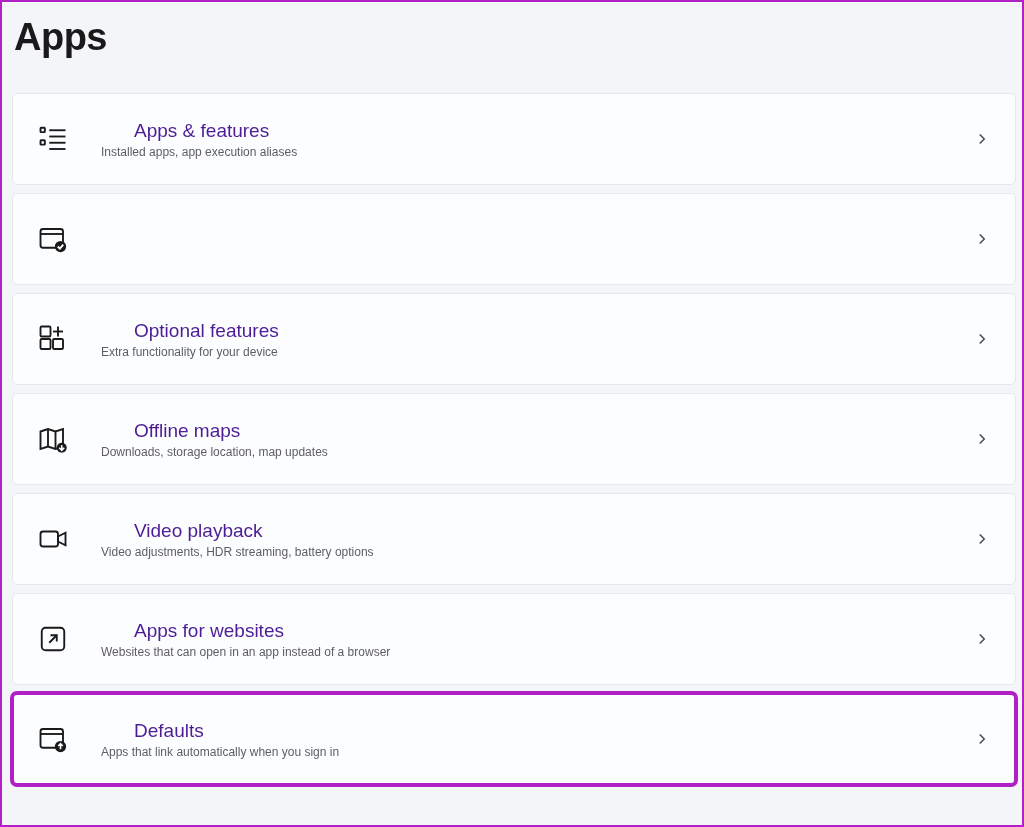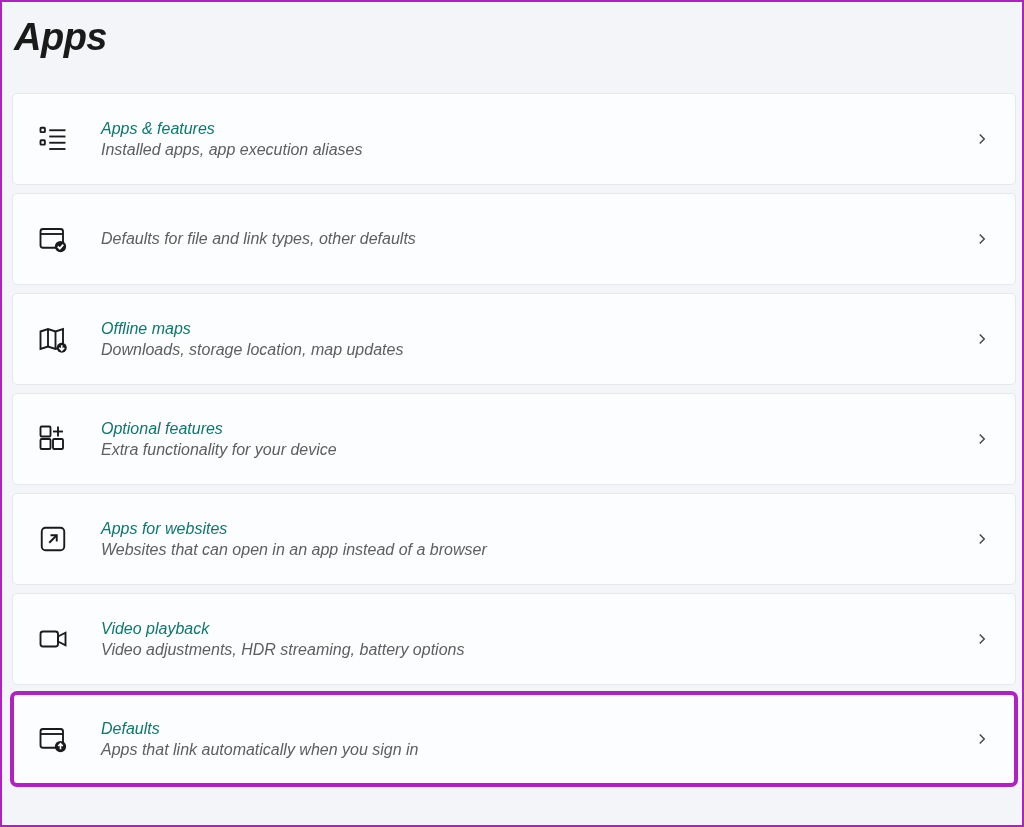--- a/index.html
+++ b/index.html
@@ -11,21 +11,20 @@
       font-family: "Segoe UI", -apple-system, BlinkMacSystemFont, sans-serif;
       background: #f3f5f9;
       width: 1024px;
       height: 827px;
       overflow: hidden;
       border: 2px solid #b020c5;
     }
     .page-container {
       padding: 14px 6px 10px 10px;
       height: 100%;
-      font-style: italic;
     }
     .page-title {
       font-size: 38px;
       font-weight: 600;
       color: #1a1a1a;
       margin-left: 2px;
       margin-bottom: 34px;
       letter-spacing: -0.5px;
     }
     .settings-list {
@@ -56,26 +55,27 @@
       justify-content: center;
       margin-right: 28px;
     }
     .item-text {
       flex-grow: 1;
       display: flex;
       flex-direction: column;
       gap: 3px;
     }
     .item-title {
-      font-size: 16px;
+      font-size: 19px;
       font-weight: 400;
-      color: #0f766e;
+      color: #4c1d95;
+      margin-left: 33px;
     }
     .item-subtitle {
-      font-size: 16px;
+      font-size: 12px;
       font-weight: 400;
       color: #5e5e60;
     }
     .chevron {
       flex-shrink: 0;
       width: 18px;
       height: 18px;
       color: #4a4a4a;
     }
     .icon-svg {
@@ -117,21 +117,39 @@
     <div class="settings-item">
       <div class="item-icon">
         <svg class="icon-svg" viewBox="0 0 24 24">
           <rect x="2" y="4" width="18" height="15" rx="2"></rect>
           <line x1="2" y1="8" x2="20" y2="8"></line>
           <circle cx="18" cy="18" r="4.5" fill="#1a1a1a" stroke="none"></circle>
           <polyline points="15.8 18 17.5 19.7 20.2 16.5" stroke="#fcfdff" stroke-width="1.5" fill="none"></polyline>
         </svg>
       </div>
       <div class="item-text">
-        <span class="item-subtitle">Defaults for file and link types, other defaults</span>
+      </div>
+      <svg class="chevron" viewBox="0 0 24 24" fill="none" stroke="currentColor" stroke-width="2">
+        <polyline points="9 18 15 12 9 6"></polyline>
+      </svg>
+    </div>
+
+    <div class="settings-item">
+      <div class="item-icon">
+        <svg class="icon-svg" viewBox="0 0 24 24">
+          <rect x="2" y="12" width="8" height="8" rx="1"></rect>
+          <rect x="12" y="12" width="8" height="8" rx="1"></rect>
+          <rect x="2" y="2" width="8" height="8" rx="1"></rect>
+          <line x1="16" y1="2" x2="16" y2="10"></line>
+          <line x1="12" y1="6" x2="20" y2="6"></line>
+        </svg>
+      </div>
+      <div class="item-text">
+        <span class="item-title">Optional features</span>
+        <span class="item-subtitle">Extra functionality for your device</span>
       </div>
       <svg class="chevron" viewBox="0 0 24 24" fill="none" stroke="currentColor" stroke-width="2">
         <polyline points="9 18 15 12 9 6"></polyline>
       </svg>
     </div>
 
     <div class="settings-item">
       <div class="item-icon">
         <svg class="icon-svg" viewBox="0 0 24 24">
           <path d="M2 6 L8 4 L14 6 L20 4 L20 18 L14 20 L8 18 L2 20 Z"></path>
@@ -146,63 +164,44 @@
         <span class="item-subtitle">Downloads, storage location, map updates</span>
       </div>
       <svg class="chevron" viewBox="0 0 24 24" fill="none" stroke="currentColor" stroke-width="2">
         <polyline points="9 18 15 12 9 6"></polyline>
       </svg>
     </div>
 
     <div class="settings-item">
       <div class="item-icon">
         <svg class="icon-svg" viewBox="0 0 24 24">
-          <rect x="2" y="12" width="8" height="8" rx="1"></rect>
-          <rect x="12" y="12" width="8" height="8" rx="1"></rect>
-          <rect x="2" y="2" width="8" height="8" rx="1"></rect>
-          <line x1="16" y1="2" x2="16" y2="10"></line>
-          <line x1="12" y1="6" x2="20" y2="6"></line>
-        </svg>
-      </div>
-      <div class="item-text">
-        <span class="item-title">Optional features</span>
-        <span class="item-subtitle">Extra functionality for your device</span>
+          <rect x="2" y="6" width="14" height="12" rx="2"></rect>
+          <path d="M16 10 L22 7 L22 17 L16 14 Z"></path>
+        </svg>
+      </div>
+      <div class="item-text">
+        <span class="item-title">Video playback</span>
+        <span class="item-subtitle">Video adjustments, HDR streaming, battery options</span>
       </div>
       <svg class="chevron" viewBox="0 0 24 24" fill="none" stroke="currentColor" stroke-width="2">
         <polyline points="9 18 15 12 9 6"></polyline>
       </svg>
     </div>
 
     <div class="settings-item">
       <div class="item-icon">
         <svg class="icon-svg" viewBox="0 0 24 24">
           <rect x="3" y="3" width="18" height="18" rx="3"></rect>
           <path d="M9 15 L15 9"></path>
           <path d="M10 9 L15 9 L15 14"></path>
         </svg>
       </div>
       <div class="item-text">
         <span class="item-title">Apps for websites</span>
         <span class="item-subtitle">Websites that can open in an app instead of a browser</span>
-      </div>
-      <svg class="chevron" viewBox="0 0 24 24" fill="none" stroke="currentColor" stroke-width="2">
-        <polyline points="9 18 15 12 9 6"></polyline>
-      </svg>
-    </div>
-
-    <div class="settings-item">
-      <div class="item-icon">
-        <svg class="icon-svg" viewBox="0 0 24 24">
-          <rect x="2" y="6" width="14" height="12" rx="2"></rect>
-          <path d="M16 10 L22 7 L22 17 L16 14 Z"></path>
-        </svg>
-      </div>
-      <div class="item-text">
-        <span class="item-title">Video playback</span>
-        <span class="item-subtitle">Video adjustments, HDR streaming, battery options</span>
       </div>
       <svg class="chevron" viewBox="0 0 24 24" fill="none" stroke="currentColor" stroke-width="2">
         <polyline points="9 18 15 12 9 6"></polyline>
       </svg>
     </div>
 
     <div class="settings-item highlighted">
       <div class="item-icon">
         <svg class="icon-svg" viewBox="0 0 24 24">
           <rect x="2" y="4" width="18" height="15" rx="2"></rect>

